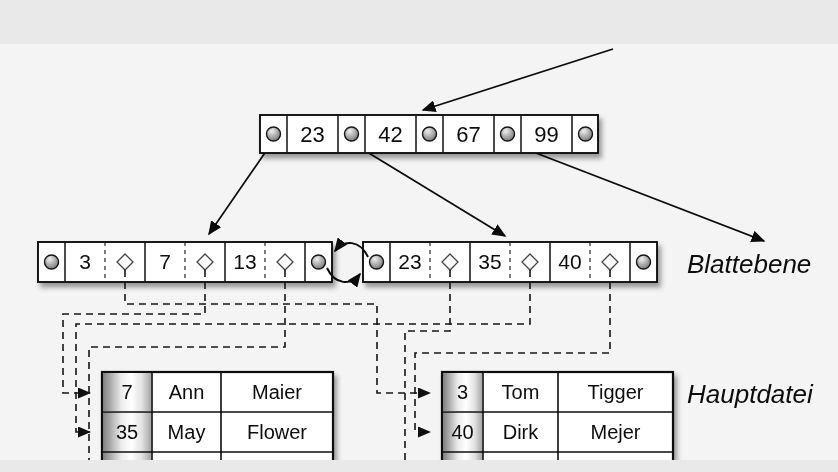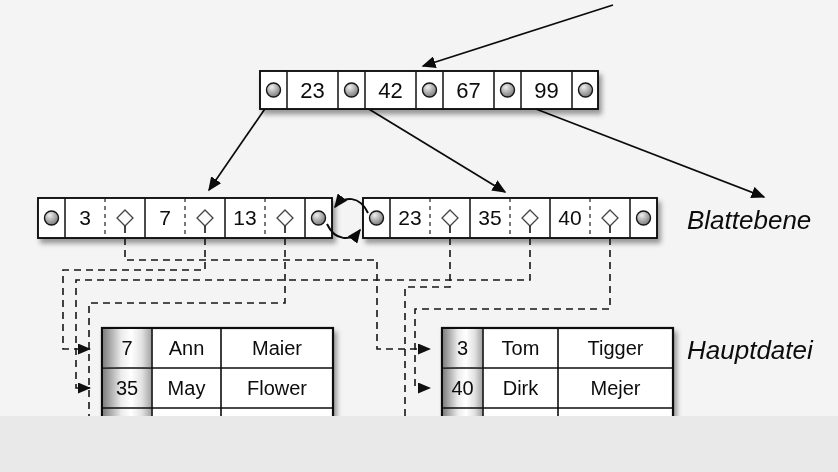--- a/index.html
+++ b/index.html
@@ -2,20 +2,21 @@
 <html><head>
 <meta charset="utf-8">
 <style>
   html, body { margin: 0; padding: 0; }
   body { font-family: "Liberation Sans", sans-serif; background: #e9e9e9; }
   #stage {
     position: relative;
     width: 838px; height: 416px;
     background: #f4f4f4;
     overflow: hidden;
+    margin-top: 44px;
   }
   svg { display: block; }
   text {
     font-family: "Liberation Sans", "DejaVu Sans", sans-serif;
     fill: #0c0c0c;
   }
   .cellnum  { font-size: 22px; font-weight: 500; text-anchor: middle; }
   .leafnum  { font-size: 21px; font-weight: 500; text-anchor: middle; }
   .tabletxt { font-size: 20px; font-weight: 500; text-anchor: middle; }
   .levellbl { font-size: 26px; font-style: italic; font-weight: 500; text-anchor: start; }

